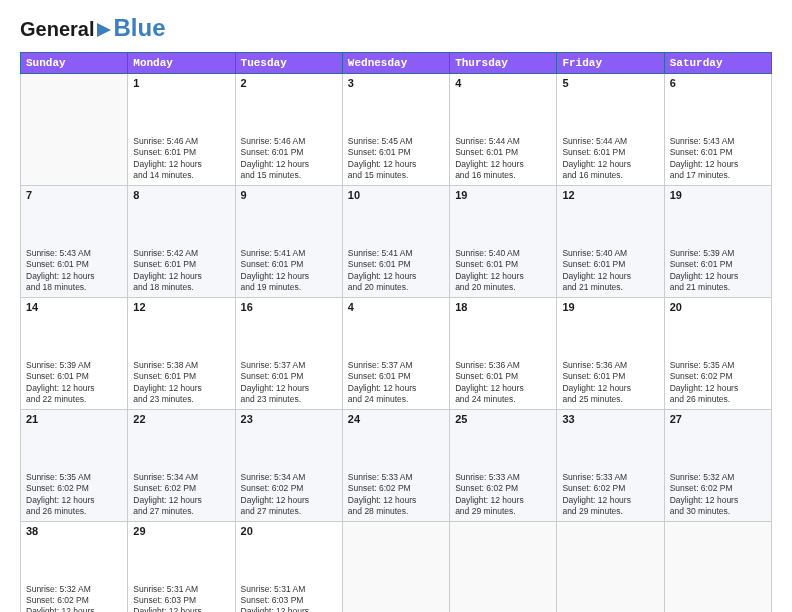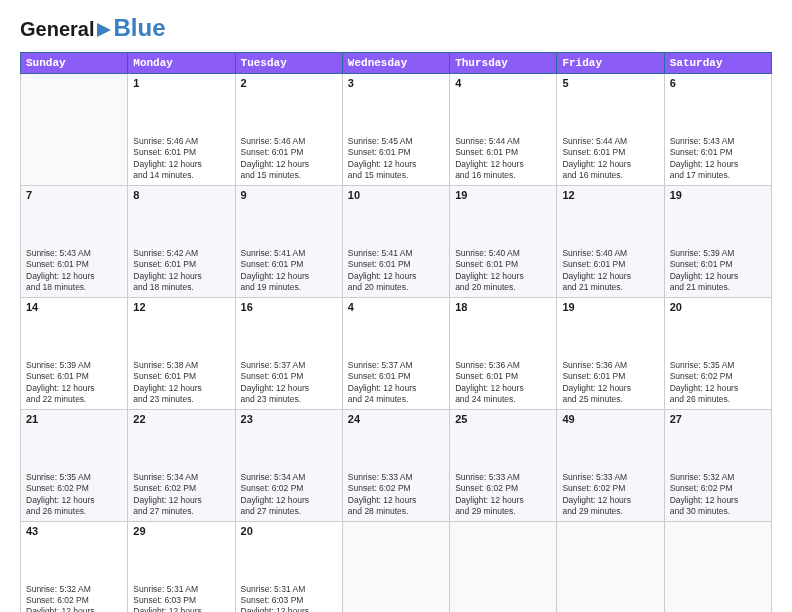--- a/index.html
+++ b/index.html
@@ -223,31 +223,31 @@
           </td>
           <td>
             <span class="day-number">24</span>
             <div class="day-info">Sunrise: 5:33 AM<br>Sunset: 6:02 PM<br>Daylight: 12 hours<br>and 28 minutes.</div>
           </td>
           <td>
             <span class="day-number">25</span>
             <div class="day-info">Sunrise: 5:33 AM<br>Sunset: 6:02 PM<br>Daylight: 12 hours<br>and 29 minutes.</div>
           </td>
           <td>
-            <span class="day-number">49</span>
+            <span class="day-number">33</span>
             <div class="day-info">Sunrise: 5:33 AM<br>Sunset: 6:02 PM<br>Daylight: 12 hours<br>and 29 minutes.</div>
           </td>
           <td>
             <span class="day-number">27</span>
             <div class="day-info">Sunrise: 5:32 AM<br>Sunset: 6:02 PM<br>Daylight: 12 hours<br>and 30 minutes.</div>
           </td>
         </tr>
         <tr>
           <td>
-            <span class="day-number">43</span>
+            <span class="day-number">38</span>
             <div class="day-info">Sunrise: 5:32 AM<br>Sunset: 6:02 PM<br>Daylight: 12 hours<br>and 30 minutes.</div>
           </td>
           <td>
             <span class="day-number">29</span>
             <div class="day-info">Sunrise: 5:31 AM<br>Sunset: 6:03 PM<br>Daylight: 12 hours<br>and 31 minutes.</div>
           </td>
           <td>
             <span class="day-number">20</span>
             <div class="day-info">Sunrise: 5:31 AM<br>Sunset: 6:03 PM<br>Daylight: 12 hours<br>and 31 minutes.</div>
           </td>

